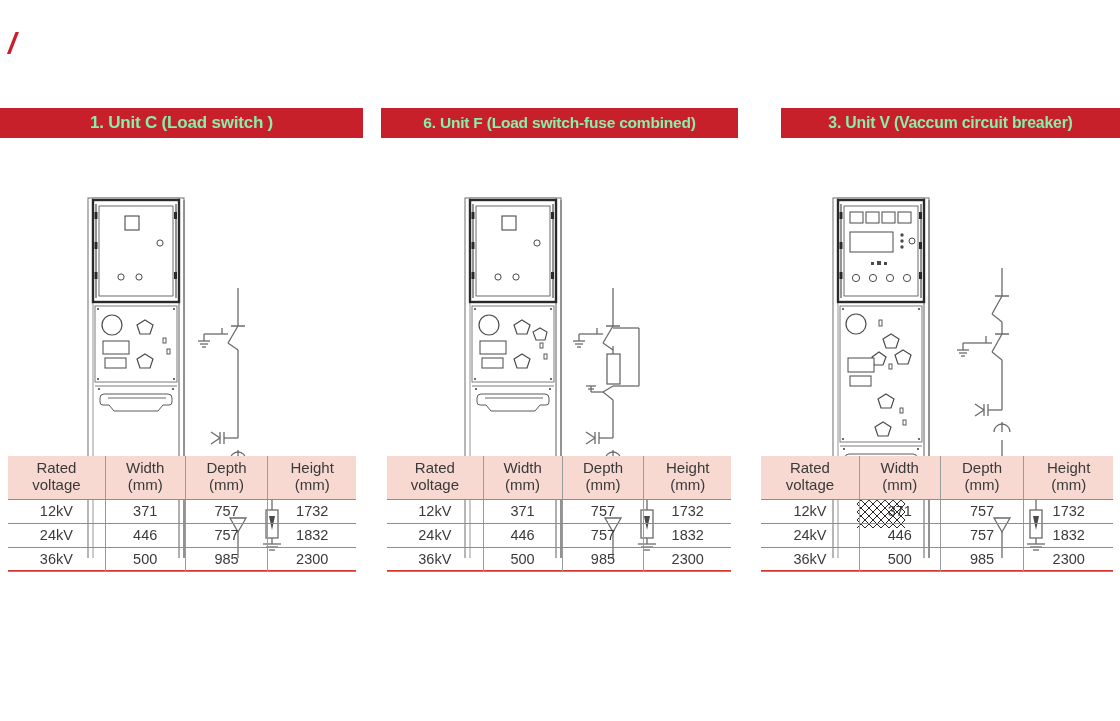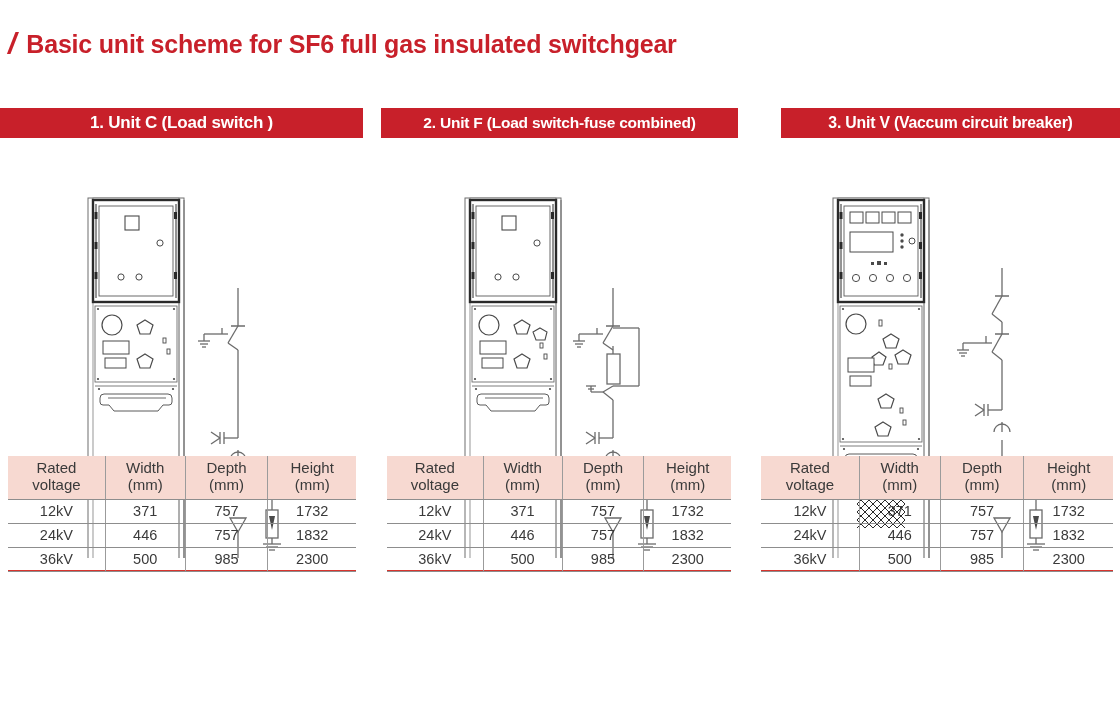--- a/index.html
+++ b/index.html
@@ -27,21 +27,21 @@
     letter-spacing:-0.2px; white-space:nowrap;
   }
 
   
   .col{ position:absolute; top:108px; }
   #col-0{ left:0px;   width:363px; }
   #col-1{ left:381px; width:357px; }
   #col-2{ left:755px; width:365px; }
 
   .col-header{
-    background:#c8202a; color:#ffffff;
+    background:#c8202a; color:#86efac;
     height:30px; line-height:30px;
     text-align:center; font-weight:bold; font-size:16.5px;
     letter-spacing:-0.2px; white-space:nowrap; overflow:hidden;
   }
   #col-0 .col-header{ font-size:17px; }
   #col-1 .col-header{ font-size:15.5px; }
   #col-2 .col-header{ font-size:15.8px;margin-left:26px; }
 
   
   .drawing{ position:relative; height:420px; }
@@ -73,21 +73,20 @@
   }
   .spec-table td:last-child{ border-right:none; }
   .spec-table tr:last-child td{ border-bottom:1px solid #8d8d8d;text-align:center; }
   .th-l1,.th-l2{ display:block; }
 </style>
 </head>
 <body>
 
 <div id="page-title-row">
   <span class="title-slash">/</span>
-  <span class="title-text">Basic unit scheme  for SF6 full gas insulated switchgear</span>
 </div>
 
 <div class="col" id="col-0">
   <div class="col-header">1. Unit C  (Load switch )</div>
 
   <div class="drawing">
     <svg width="363" height="420" viewBox="0 0 363 420">
       <g fill="none" stroke="#3c3c3c" stroke-width="1" shape-rendering="geometricPrecision">
 
         <g>
@@ -267,21 +266,21 @@
           <td>500</td>
           <td>985</td>
           <td>2300</td>
         </tr>
       </tbody>
     </table>
   </div>
 </div>
 
 <div class="col" id="col-1">
-  <div class="col-header">2. Unit F (Load switch-fuse combined)</div>
+  <div class="col-header">6. Unit F (Load switch-fuse combined)</div>
 
   <div class="drawing">
     <svg width="357" height="420" viewBox="0 0 357 420">
       <g fill="none" stroke="#3c3c3c" stroke-width="1" shape-rendering="geometricPrecision">
 
         <g>
           <rect x="84" y="60" width="96" height="390" fill="#ffffff" stroke="#6e6e6e" stroke-width="1"></rect>
           <rect x="89" y="60" width="86" height="390" fill="#ffffff" stroke="#8c8c8c" stroke-width="0.9"></rect>
           <line x1="175" y1="60" x2="175" y2="450" stroke="#8c8c8c" stroke-width="0.9"></line>
           <line x1="180" y1="62" x2="180" y2="450" stroke="#6e6e6e" stroke-width="1"></line>

